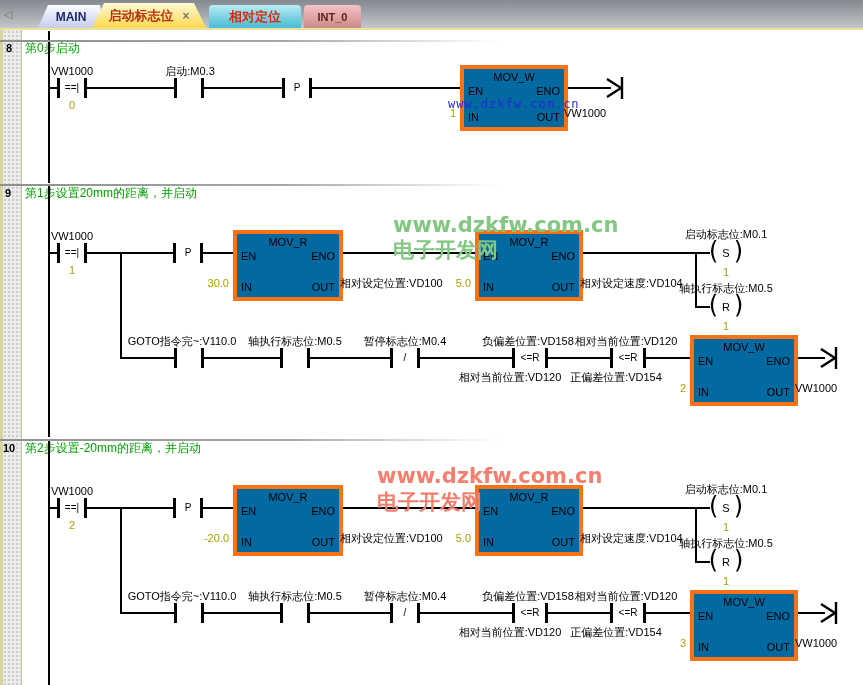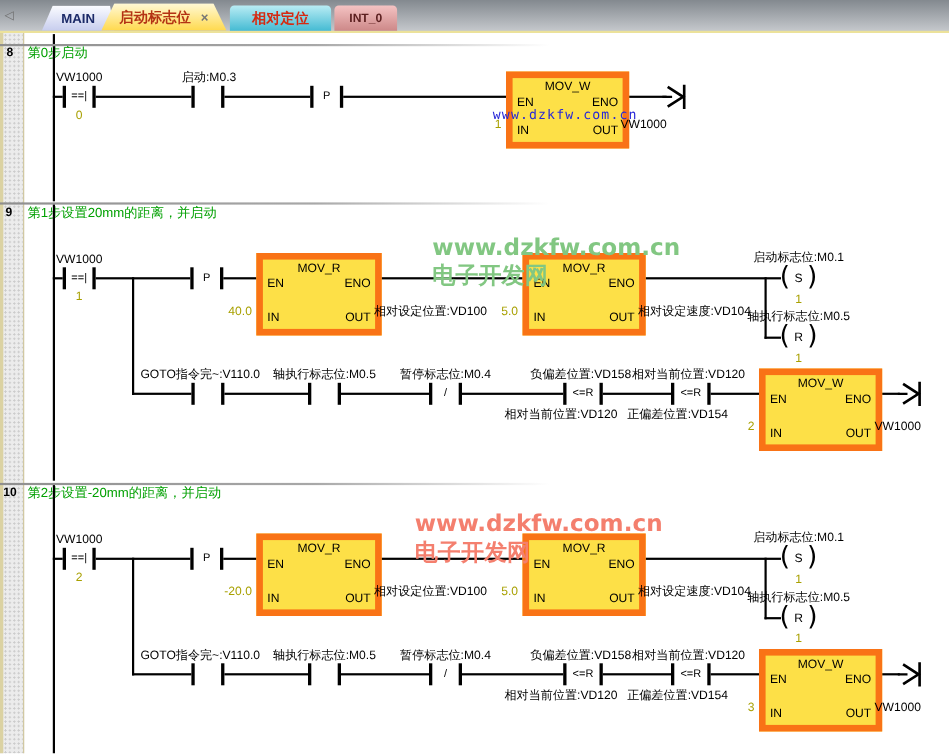--- a/index.html
+++ b/index.html
@@ -25,21 +25,21 @@
   .lbl{position:absolute;font:11px/13px "Liberation Sans",sans-serif;color:#000;white-space:nowrap;z-index:5;}
   .lc{transform:translateX(-50%);}
   .val{position:absolute;font:11px/13px "Liberation Sans",sans-serif;color:#a8a000;white-space:nowrap;transform:translateX(-50%);z-index:5;}
   .rv{position:absolute;font:11px/13px "Liberation Sans",sans-serif;color:#a8a000;white-space:nowrap;transform:translateX(-100%);z-index:5;}
   .ct{position:absolute;width:30px;height:20px;background:#fff;display:flex;justify-content:space-between;align-items:center;z-index:4;}
   .ct .cb{width:3px;height:20px;background:#000;}
   .ct .cs{flex:1;text-align:center;font:10px/12px "Liberation Sans",sans-serif;color:#000;}
   .coil{position:absolute;width:40px;height:22px;display:flex;align-items:center;justify-content:center;z-index:4;}
   .coil .pr{font:400 24px/20px "DejaVu Sans",sans-serif;position:relative;top:-2px;}
   .coil .cl{font:11px/13px "Liberation Sans",sans-serif;margin:0 4px;}
-  .lbox{position:absolute;border:6px solid #f97316;background:#fde047;z-index:4;}
+  .lbox{position:absolute;border:4px solid #f97316;background:#0369a1;z-index:4;}
   .lbox span{position:absolute;font:11px/13px "Liberation Sans",sans-serif;color:#000;white-space:nowrap;}
   .lbox .bt{top:2px;left:0;right:0;text-align:center;}
   .lbox .ben{left:4px;top:16px;}
   .lbox .beno{right:4px;top:16px;}
   .lbox .bin{left:4px;bottom:3px;}
   .lbox .bout{right:4px;bottom:3px;}
   .jmp{position:absolute;z-index:4;}
   .wmb{position:absolute;font:12px/14px "DejaVu Sans Mono",monospace;color:#2828d8;letter-spacing:1px;z-index:10;white-space:nowrap;}
   .wmg,.wmr{position:absolute;font:600 21px/25px "DejaVu Sans",sans-serif;z-index:10;white-space:nowrap;}
   .wmg{color:#82c782;}
@@ -140,21 +140,21 @@
       <i class="cb"></i>
     </div>
 
   <div class="lbox" style="left:233px;top:200px;width:102px;height:63px">
     <span class="bt">MOV_R</span>
     <span class="ben">EN</span>
     <span class="beno">ENO</span>
     <span class="bin">IN</span>
     <span class="bout">OUT</span>
   </div>
-  <span class="rv" style="left:229px;top:247px">40.0</span>
+  <span class="rv" style="left:229px;top:247px">30.0</span>
   <span class="lbl" style="left:340px;top:247px">相对设定位置:VD100</span>
 
   <div class="lbox" style="left:475px;top:200px;width:100px;height:63px">
     <span class="bt">MOV_R</span>
     <span class="ben">EN</span>
     <span class="beno">ENO</span>
     <span class="bin">IN</span>
     <span class="bout">OUT</span>
   </div>
   <span class="rv" style="left:471px;top:247px">5.0</span>

